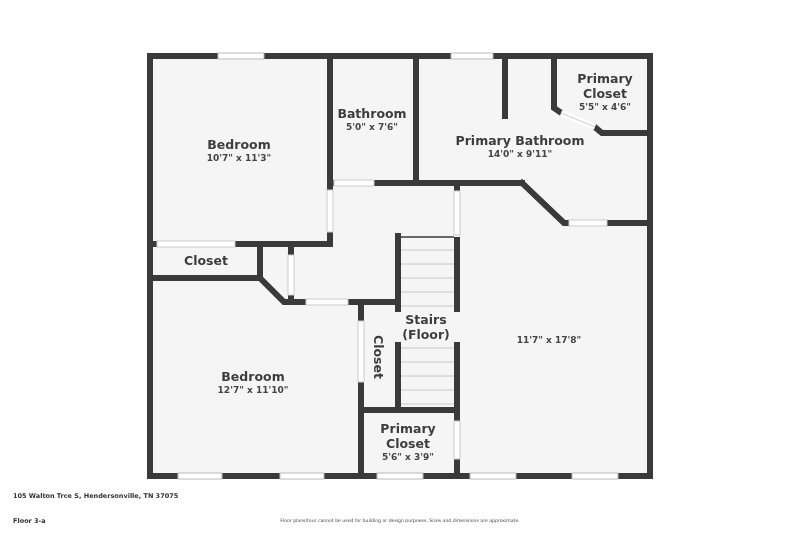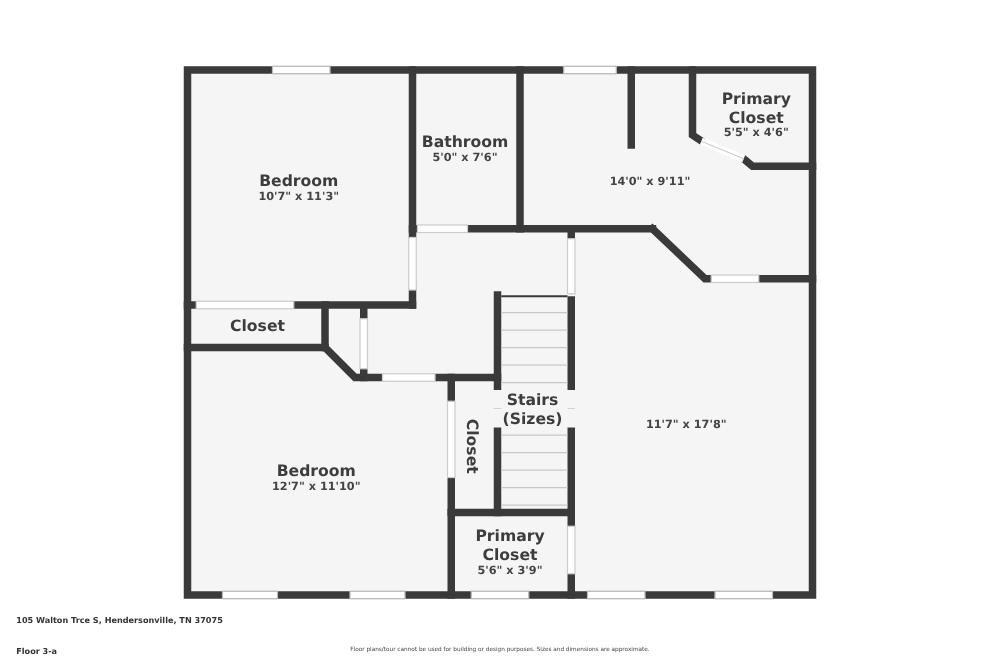--- a/index.html
+++ b/index.html
@@ -107,20 +107,21 @@
   <span class="room-name">Bedroom</span>
   <span class="room-dim">10'7" x 11'3"</span>
 </div>
 
 <div class="room-label" style="left:372px; top:119px;">
   <span class="room-name">Bathroom</span>
   <span class="room-dim">5'0" x 7'6"</span>
 </div>
 
 <div class="room-label" style="left:520px; top:146px;">
+  <span class="room-name">Primary Bathroom</span>
   <span class="room-dim">14'0" x 9'11"</span>
 </div>
 
 <div class="room-label" style="left:605px; top:92px;">
   <span class="room-name">Primary</span>
   <span class="room-name">Closet</span>
   <span class="room-dim">5'5" x 4'6"</span>
 </div>
 
 <div class="room-label" style="left:206px; top:260px;">
@@ -131,21 +132,21 @@
   <span class="room-name">Bedroom</span>
   <span class="room-dim">12'7" x 11'10"</span>
 </div>
 
 <div class="room-label vertical" style="left:378px; top:357px;">
   <span class="room-name">Closet</span>
 </div>
 
 <div class="room-label" style="left:426px; top:327px;">
   <span class="room-name stairs-label">Stairs</span>
-  <span class="room-name stairs-label">(Sizes)</span>
+  <span class="room-name stairs-label">(Floor)</span>
 </div>
 
 <div class="room-label" style="left:549px; top:340px;">
   <span class="room-dim">11'7" x 17'8"</span>
 </div>
 
 <div class="room-label" style="left:408px; top:442px;">
   <span class="room-name">Primary</span>
   <span class="room-name">Closet</span>
   <span class="room-dim">5'6" x 3'9"</span>

